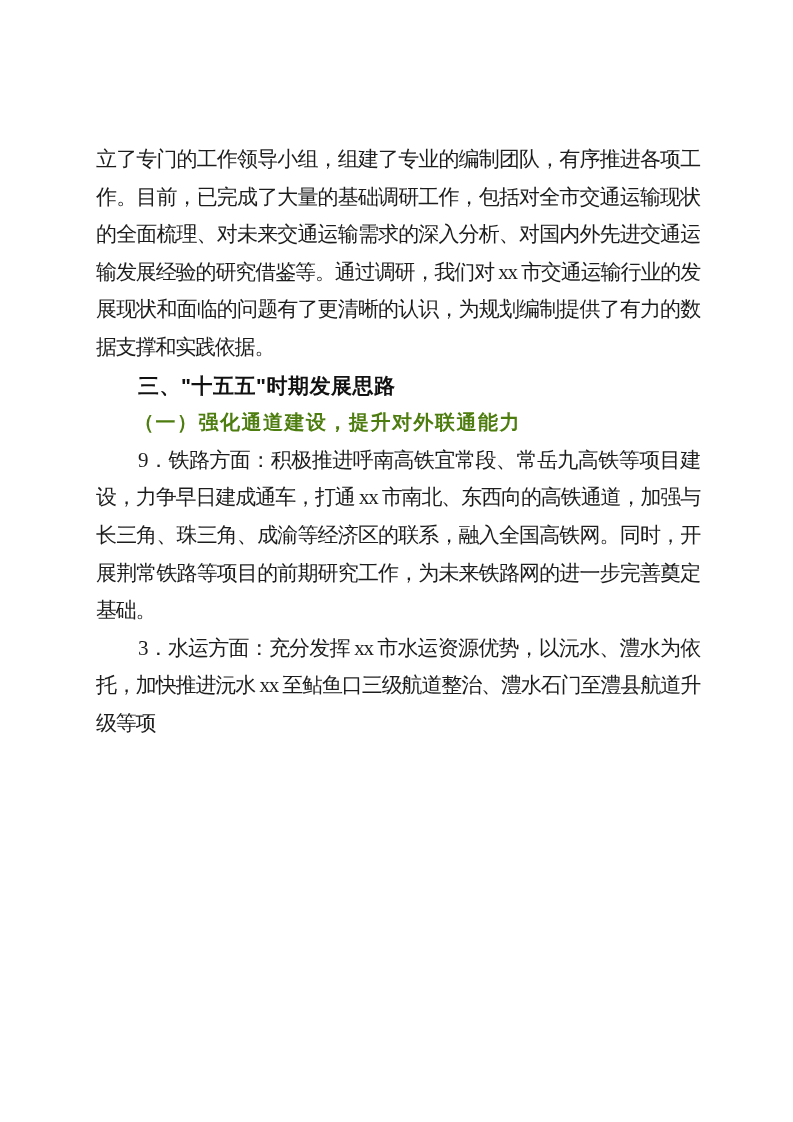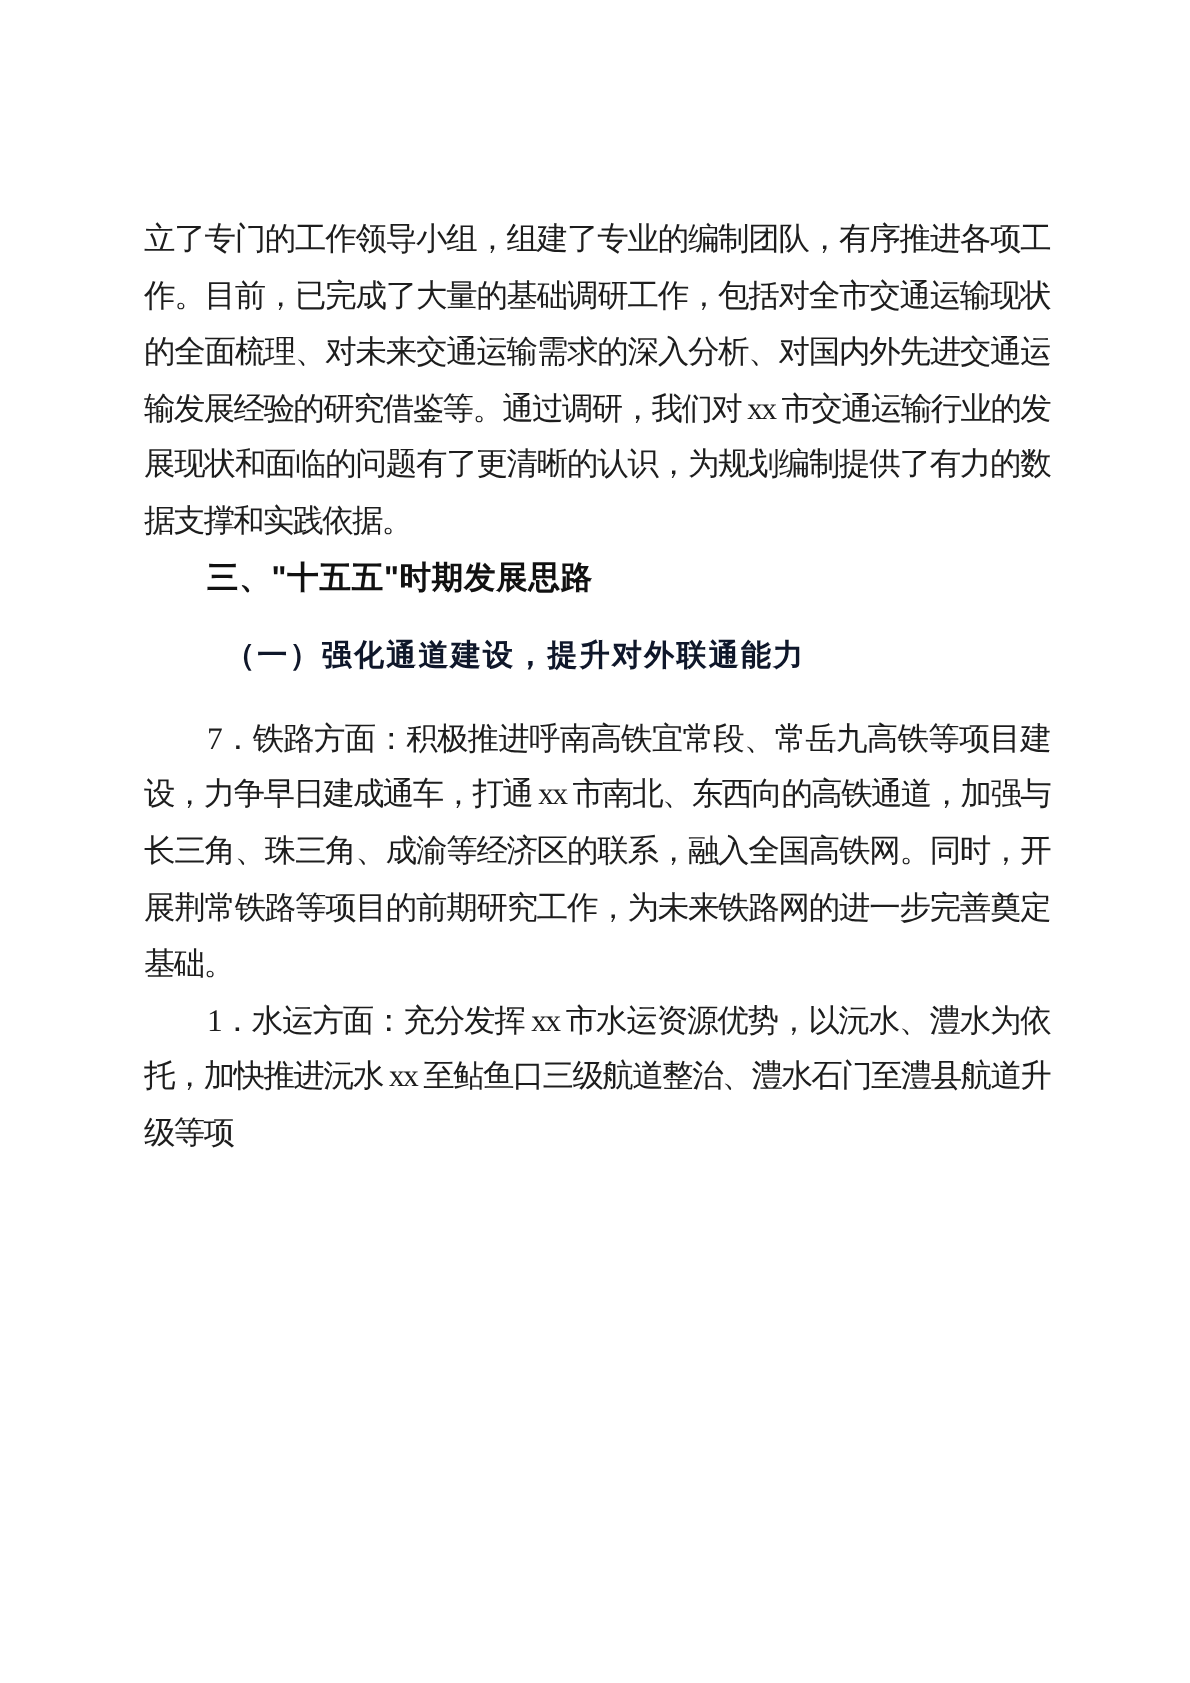--- a/index.html
+++ b/index.html
@@ -40,28 +40,28 @@
     margin: 0;
     font-size: 21px;
     line-height: 37.6px;
     font-weight: bold;
     letter-spacing: 0.5px;
     text-indent: 2em;
     font-family: "Liberation Sans", sans-serif;
     color: #111111;
   }
   .heading-2 {
-    margin: 16px;
+    margin: 0;
     font-size: 20px;
     line-height: 37.6px;
     font-weight: bold;
     letter-spacing: 1.5px;
     text-indent: 1.9em;
-    font-family: Liberation Mono, monospace;
-    color: #0f172a;
+    font-family: Liberation Sans, sans-serif;
+    color: #4d7c0f;
   }
   .footer {
     position: absolute;
     left: 135px;
     top: 1029px;
     font-size: 21px;
     line-height: 24px;
     font-family: "Liberation Serif", serif;
     white-space: nowrap;
   }
@@ -80,24 +80,24 @@
 
   <div class="content">
 
     <p class="para no-indent">立了专门的工作领导小组，组建了专业的编制团队，有序推进各项工作。目前，已完成了大量的基础调研工作，包括对全市交通运输现状的全面梳理、对未来交通运输需求的深入分析、对国内外先进交通运输发展经验的研究借鉴等。通过调研，我们对 xx 市交通运输行业的发展现状和面临的问题有了更清晰的认识，为规划编制提供了有力的数据支撑和实践依据。</p>
 
 
     <h2 class="heading-1">三、"十五五"时期发展思路</h2>
 
     <h3 class="heading-2">（一）强化通道建设，提升对外联通能力</h3>
 
-    <p class="para">7．铁路方面：积极推进呼南高铁宜常段、常岳九高铁等项目建设，力争早日建成通车，打通 xx 市南北、东西向的高铁通道，加强与长三角、珠三角、成渝等经济区的联系，融入全国高铁网。同时，开展荆常铁路等项目的前期研究工作，为未来铁路网的进一步完善奠定基础。</p>
+    <p class="para">9．铁路方面：积极推进呼南高铁宜常段、常岳九高铁等项目建设，力争早日建成通车，打通 xx 市南北、东西向的高铁通道，加强与长三角、珠三角、成渝等经济区的联系，融入全国高铁网。同时，开展荆常铁路等项目的前期研究工作，为未来铁路网的进一步完善奠定基础。</p>
 
 
-    <p class="para">1．水运方面：充分发挥 xx 市水运资源优势，以沅水、澧水为依托，加快推进沅水 xx 至鲇鱼口三级航道整治、澧水石门至澧县航道升级等项</p>
+    <p class="para">3．水运方面：充分发挥 xx 市水运资源优势，以沅水、澧水为依托，加快推进沅水 xx 至鲇鱼口三级航道整治、澧水石门至澧县航道升级等项</p>
 
   </div>
 
   <div class="footer">
     <span class="dash">—</span><span class="num">2</span><span class="dash">—</span>
   </div>
 
 </div>
 
 </body></html>

